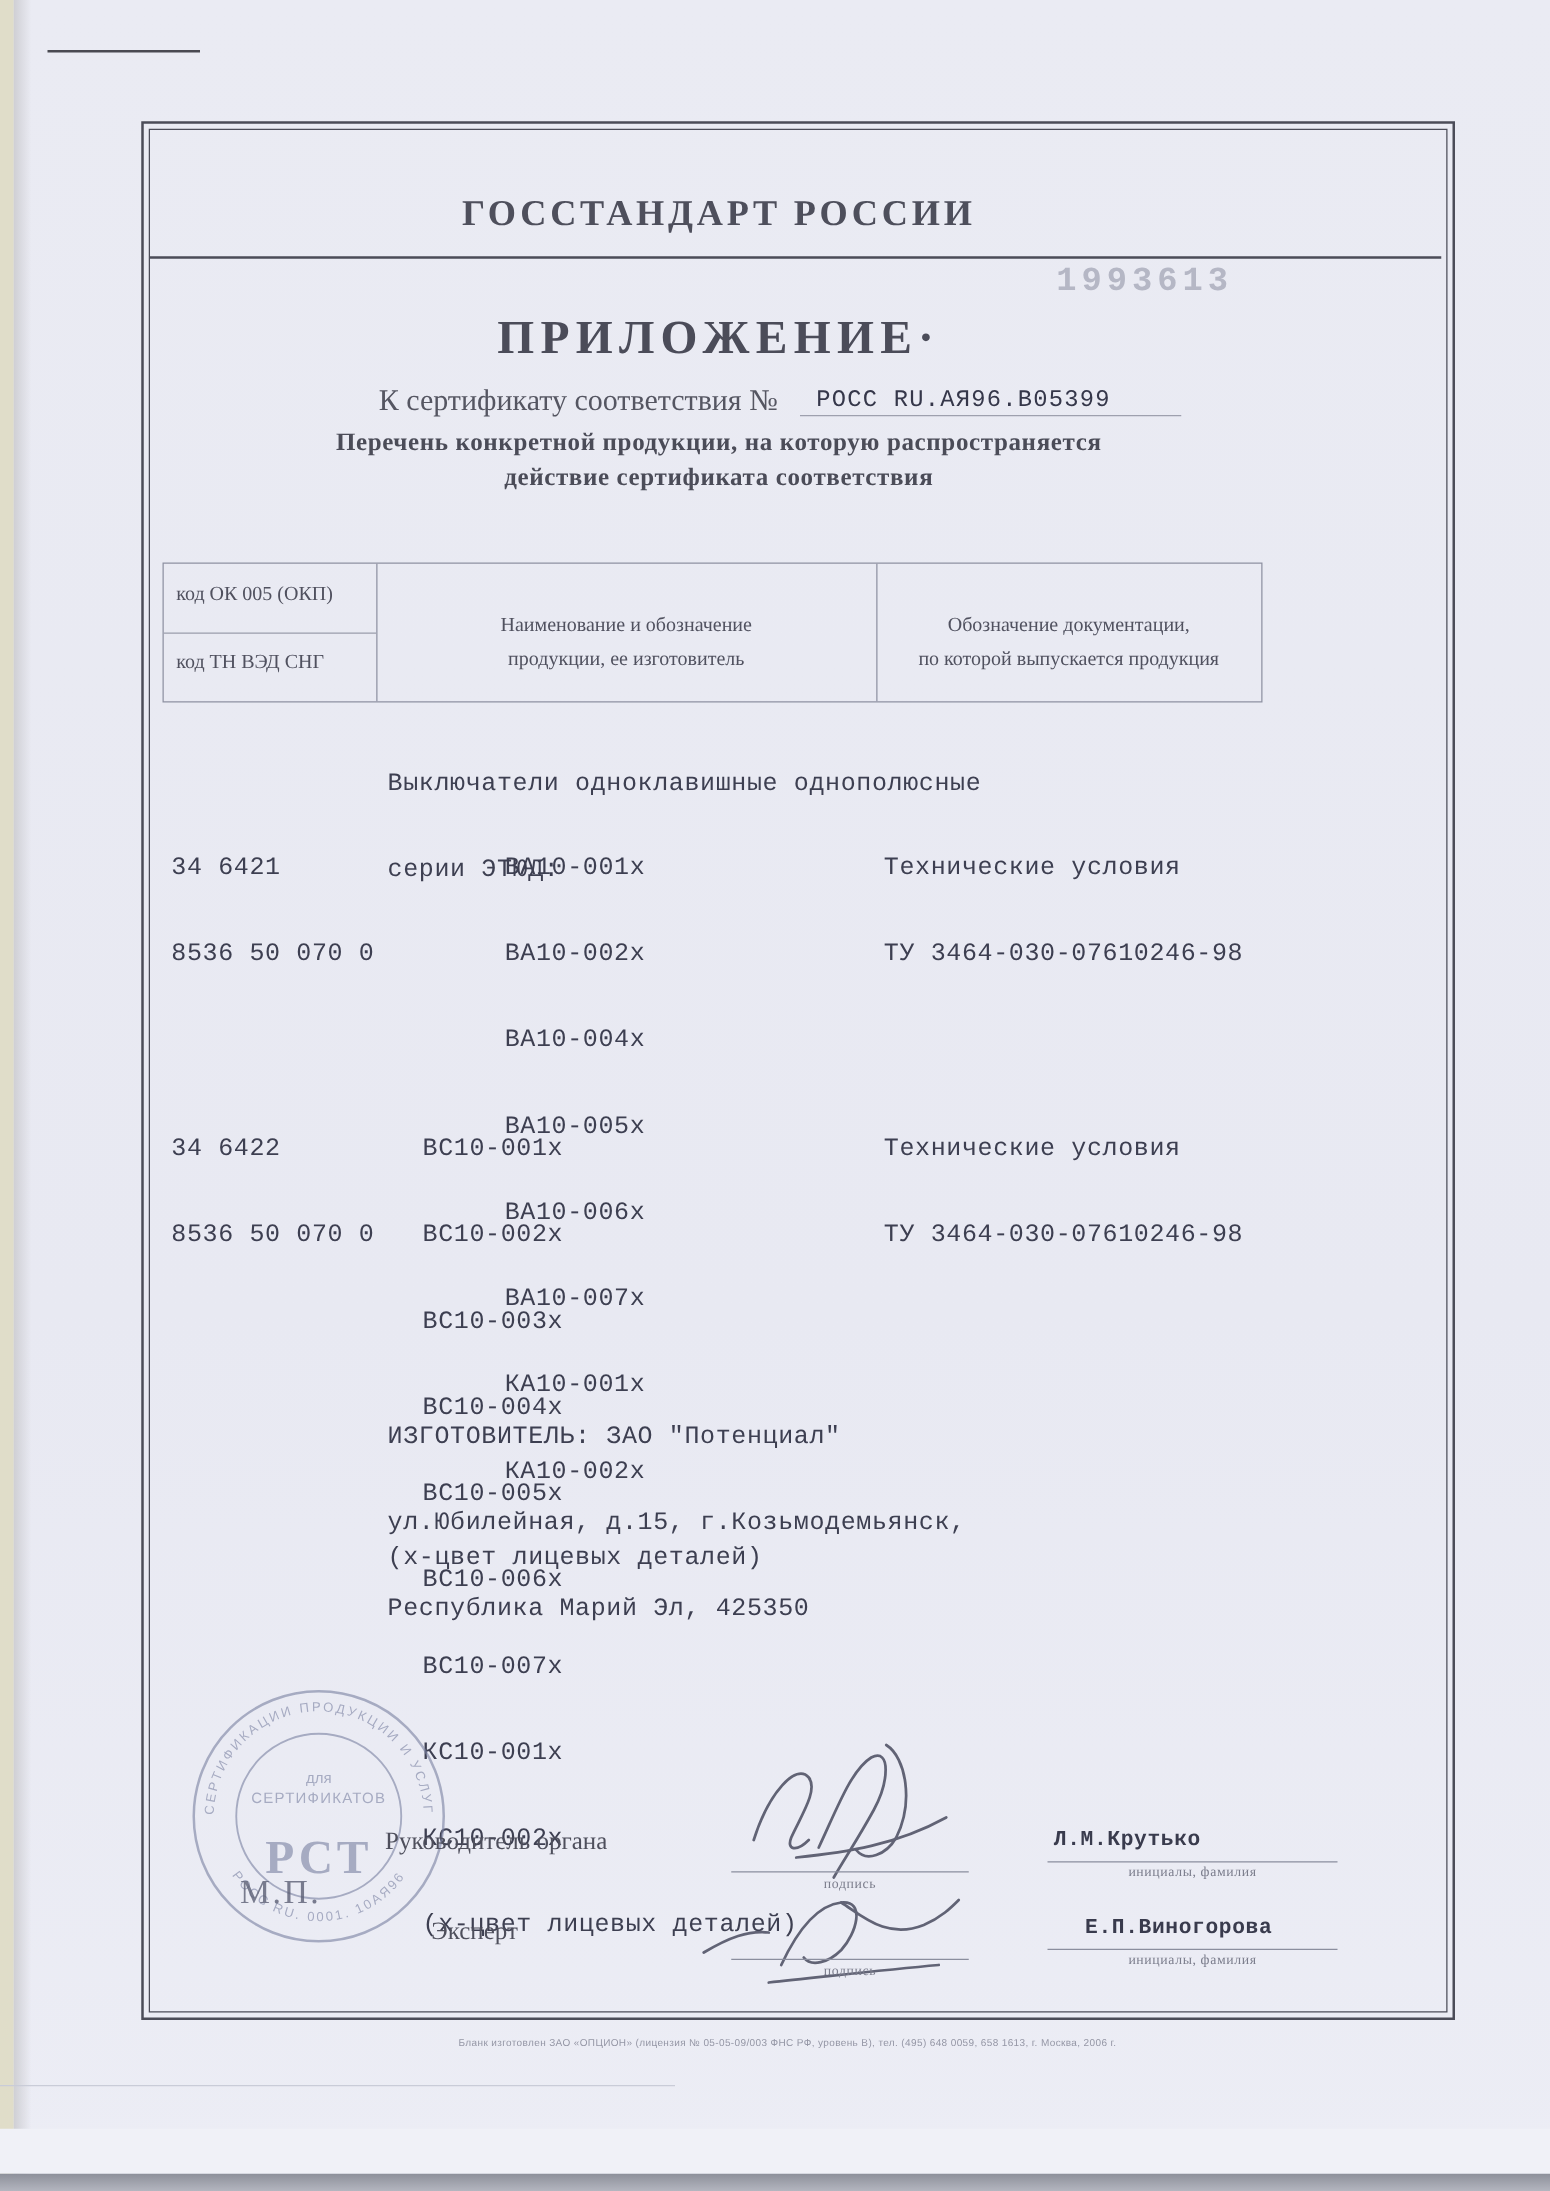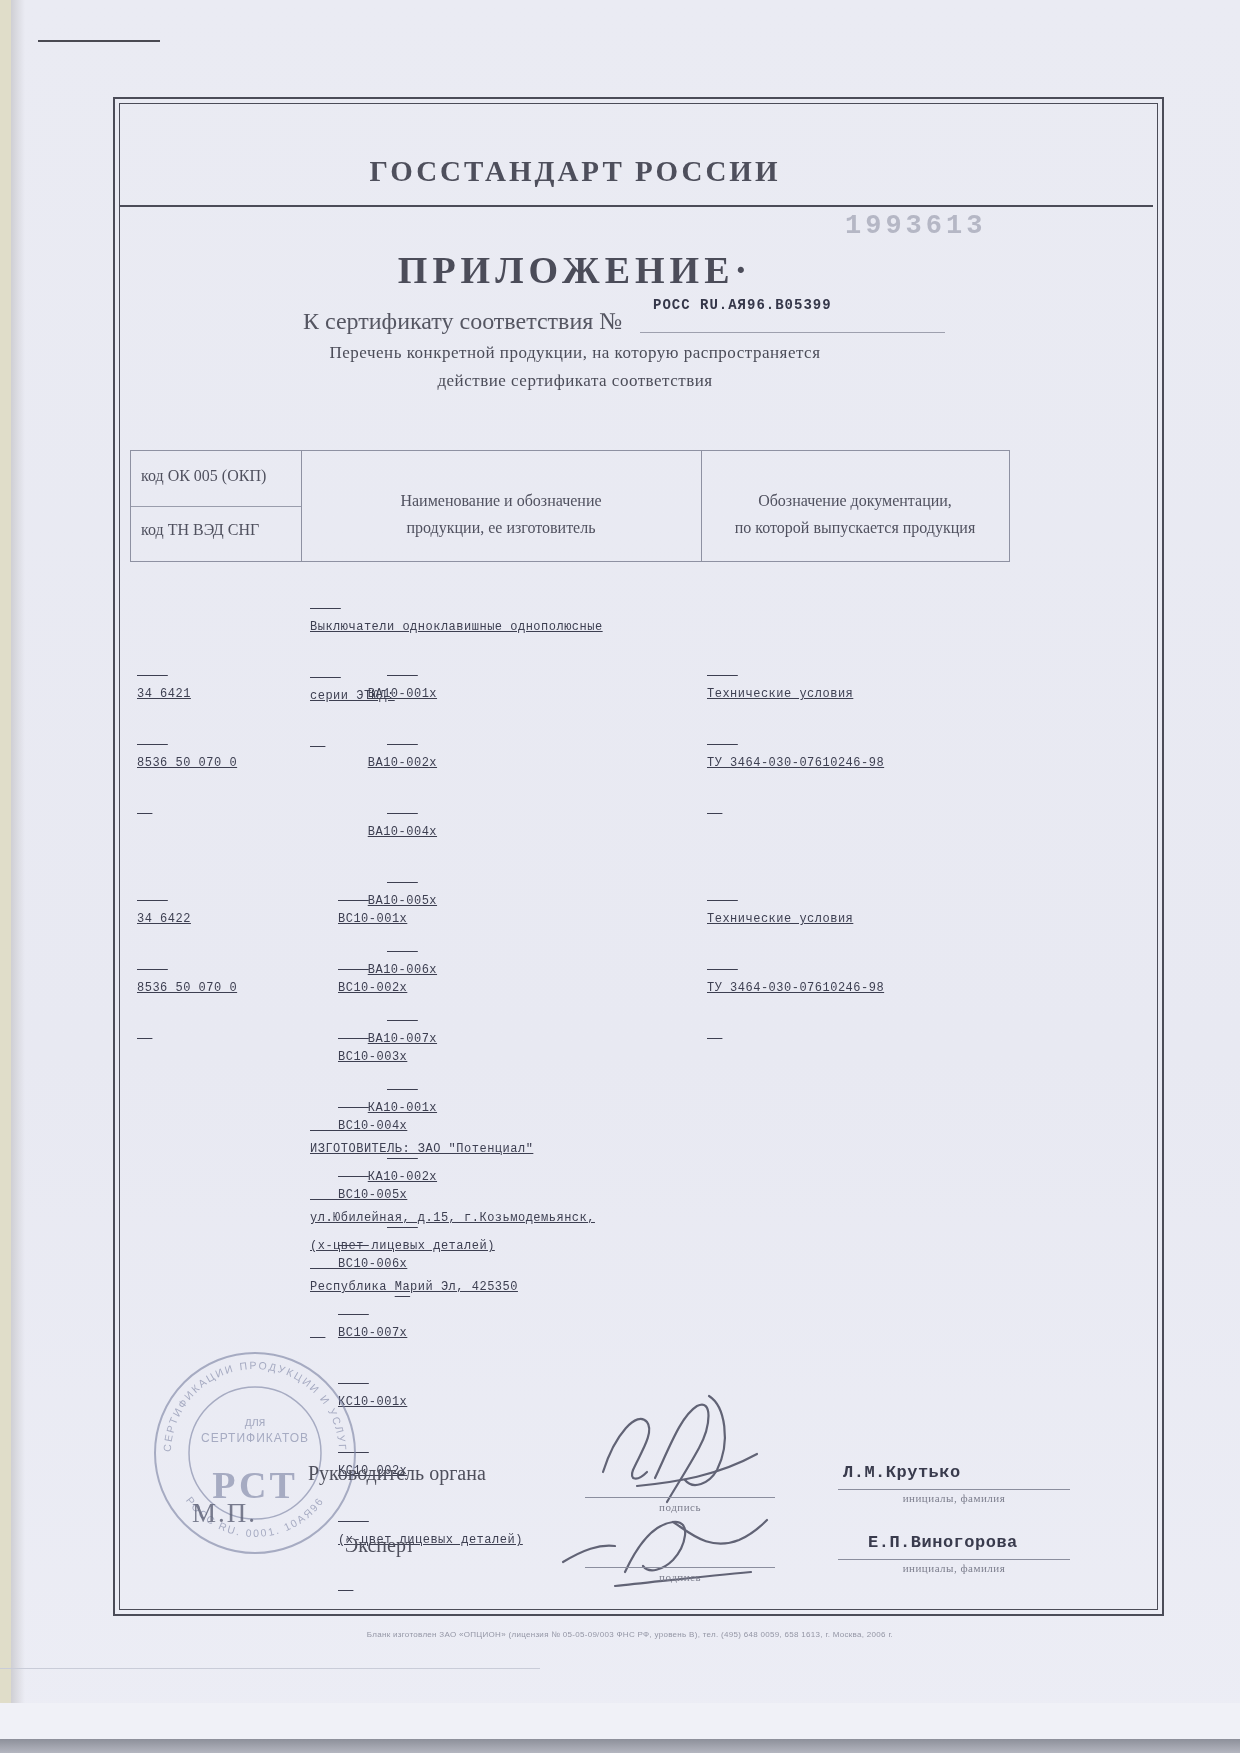--- a/index.html
+++ b/index.html
@@ -21,35 +21,35 @@
   
   .frame{left:113px;top:97px;width:1047px;height:1515px;border:2px solid #4b4c58;}
   .frame-inner{position:absolute;left:4px;top:4px;right:4px;bottom:4px;border:1px solid #4b4c58;}
   .header-sep{left:120px;top:205px;width:1033px;height:2px;background:#4b4c58;}
   
   .centered{left:135px;width:880px;text-align:center;}
   .hdr{font-weight:bold;font-size:29px;letter-spacing:3px;color:#4e4f5c;}
   .form-number{left:845px;top:211px;font-size:27px;letter-spacing:4px;color:#b5b7c5;font-weight:bold;}
   .doc-title{top:248px;font-weight:bold;font-size:38px;letter-spacing:5px;color:#4b4c59;}
   .cert-label{left:303px;top:308px;font-size:24px;color:#555662;}
-  .cert-number{left:653px;top:297px;font-size:14px;font-weight:bold;color:#35374a;letter-spacing:1px;}
+  .cert-number{left:653px;top:309px;font-size:19px;font-weight:normal;color:#35374a;letter-spacing:1px;}
   .cert-underline{left:640px;top:332px;width:305px;height:1px;background:#9ea0ae;}
-  .subtitle{font-weight:normal;font-size:17px;color:#4b4c58;letter-spacing:0.5px;}
+  .subtitle{font-weight:bold;font-size:20px;color:#4b4c58;letter-spacing:0.5px;}
   
   .tbl{left:130px;top:450px;width:878px;height:110px;border:1px solid #8e91a2;}
   .tbl .v1{position:absolute;left:170px;top:0;width:1px;height:110px;background:#8e91a2;}
   .tbl .v2{position:absolute;left:570px;top:0;width:1px;height:110px;background:#8e91a2;}
   .tbl .h1{position:absolute;left:0;top:55px;width:170px;height:1px;background:#9a9dac;}
   .tbl-cell{position:absolute;font-size:16px;color:#50515f;}
   .c1a{left:10px;top:16px;width:155px;}
   .c1b{left:10px;top:70px;width:155px;}
   .c2{left:171px;top:36px;width:398px;text-align:center;line-height:27px;}
   .c3{left:571px;top:36px;width:306px;text-align:center;line-height:27px;}
   
-  .tw{font-size:12px;line-height:23px;color:#3d3f51;letter-spacing:0.5px;white-space:pre;text-decoration:underline;}
+  .tw{font-size:20px;line-height:23px;color:#3d3f51;letter-spacing:0.5px;white-space:pre;}
   .tw span{display:block;}
   
   .role{font-size:20px;color:#4e4f5c;}
   .sig-line{height:1px;background:#8b8e9e;}
   .caption{font-size:11px;color:#7b7d8c;letter-spacing:0.5px;}
   .name{font-size:17px;font-weight:bold;color:#393b4d;letter-spacing:0.5px;}
   .sig-svg{stroke:#4a4c60;stroke-width:2.2;fill:none;stroke-linecap:round;opacity:0.85;}
   .stamp-wrap{left:148px;top:1346px;width:214px;height:214px;opacity:0.62;}
   .mp{left:192px;top:1498px;font-size:27px;color:#5c6075;opacity:0.8;letter-spacing:2px;}
   .fineprint{left:280px;top:1630px;width:700px;text-align:center;font-family:"Liberation Sans",sans-serif;font-size:8px;color:#9496a5;letter-spacing:0.3px;}

